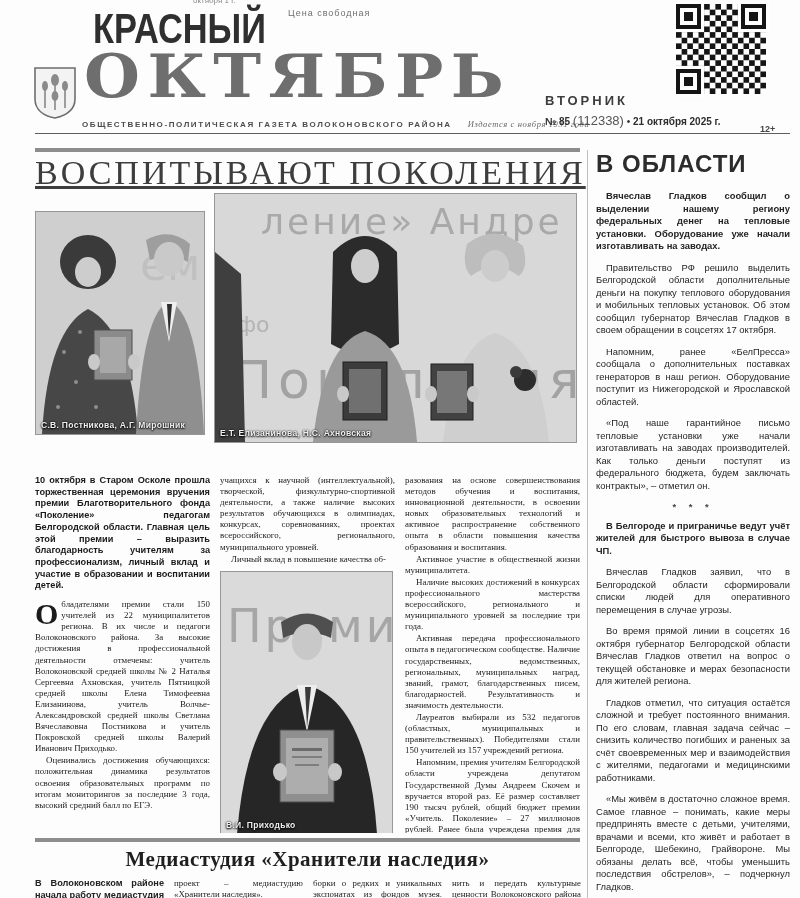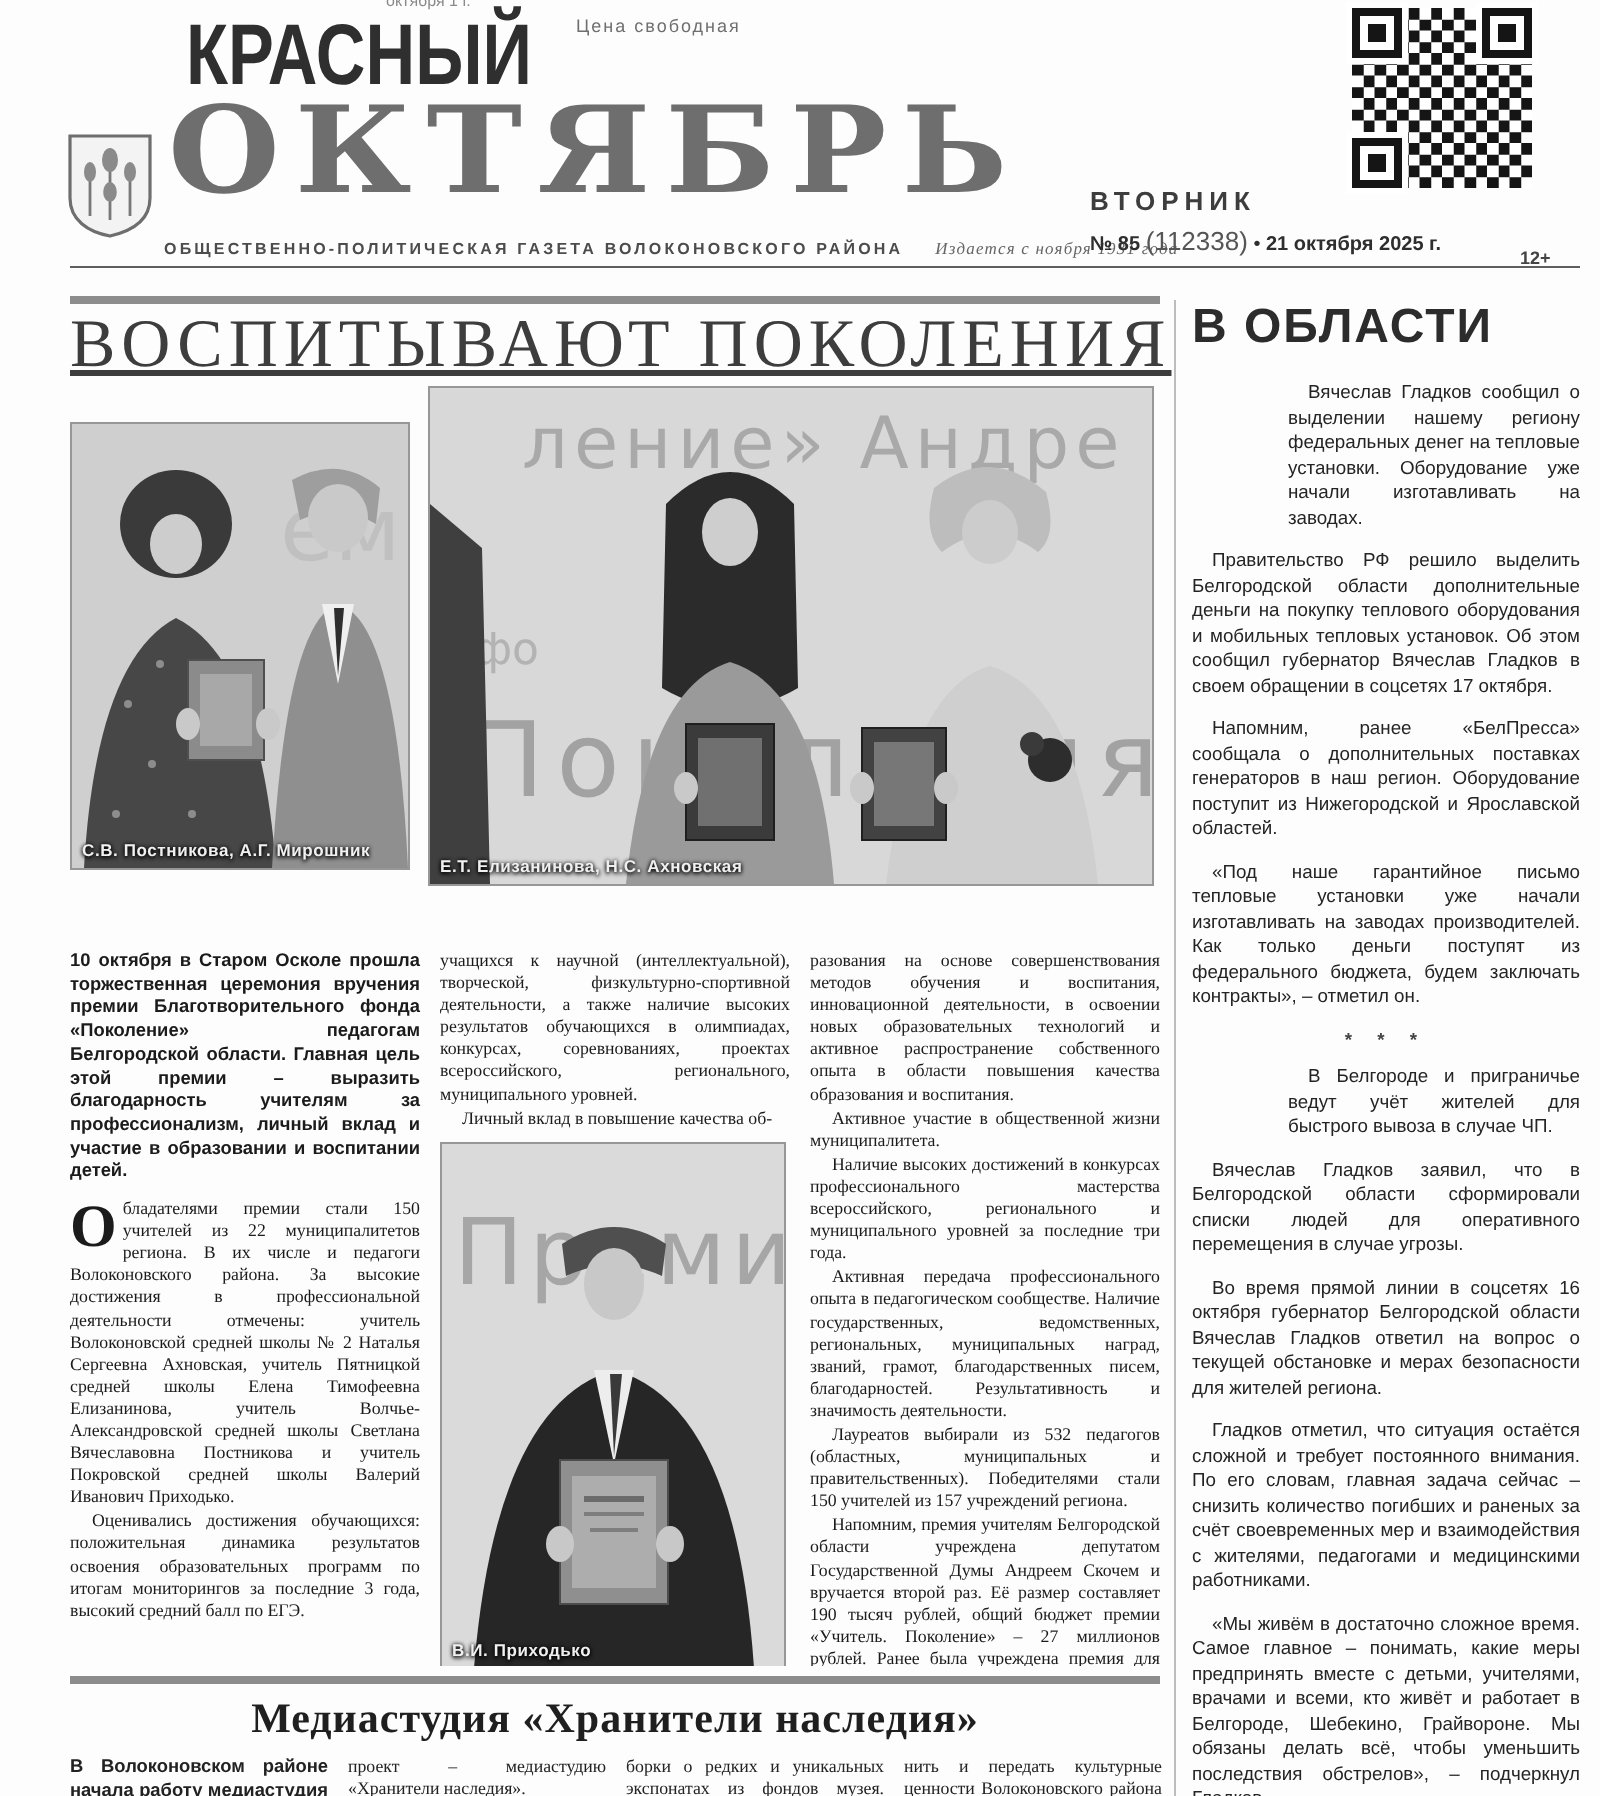--- a/index.html
+++ b/index.html
@@ -62,21 +62,21 @@
   .media-col{width:129px;flex:none;}
   .media-col p{margin:0 0 2px;text-indent:10px;}
   .media-col p.nofirst{text-indent:0;}
   .media-bold{font-family:"Liberation Sans",sans-serif;font-weight:bold;font-size:9.2px;line-height:11.6px;}
 
   
   .region{left:596px;top:148px;width:194px;height:750px;overflow:hidden;
           font-family:"Liberation Sans",sans-serif;font-size:9.4px;line-height:12.5px;text-align:justify;color:#242424;}
   .region-title{font-size:24px;line-height:28px;font-weight:bold;letter-spacing:1px;color:#2c2c2c;margin:2px 0 12px;}
   .region p{margin:0 0 9px;text-indent:10px;}
-  .region .rbold{font-weight:normal;margin-left:48px;}
+  .region .rbold{font-weight:bold;}
   .sep{text-align:center;font-weight:bold;letter-spacing:5px;text-indent:0 !important;margin:0 0 6px !important;color:#444;}
 
   svg text{font-family:"DejaVu Sans",sans-serif;}
 </style>
 </head>
 <body>
 
 <div class="page">
 
   <div class="abs m-frag">октября 1 г.</div>

